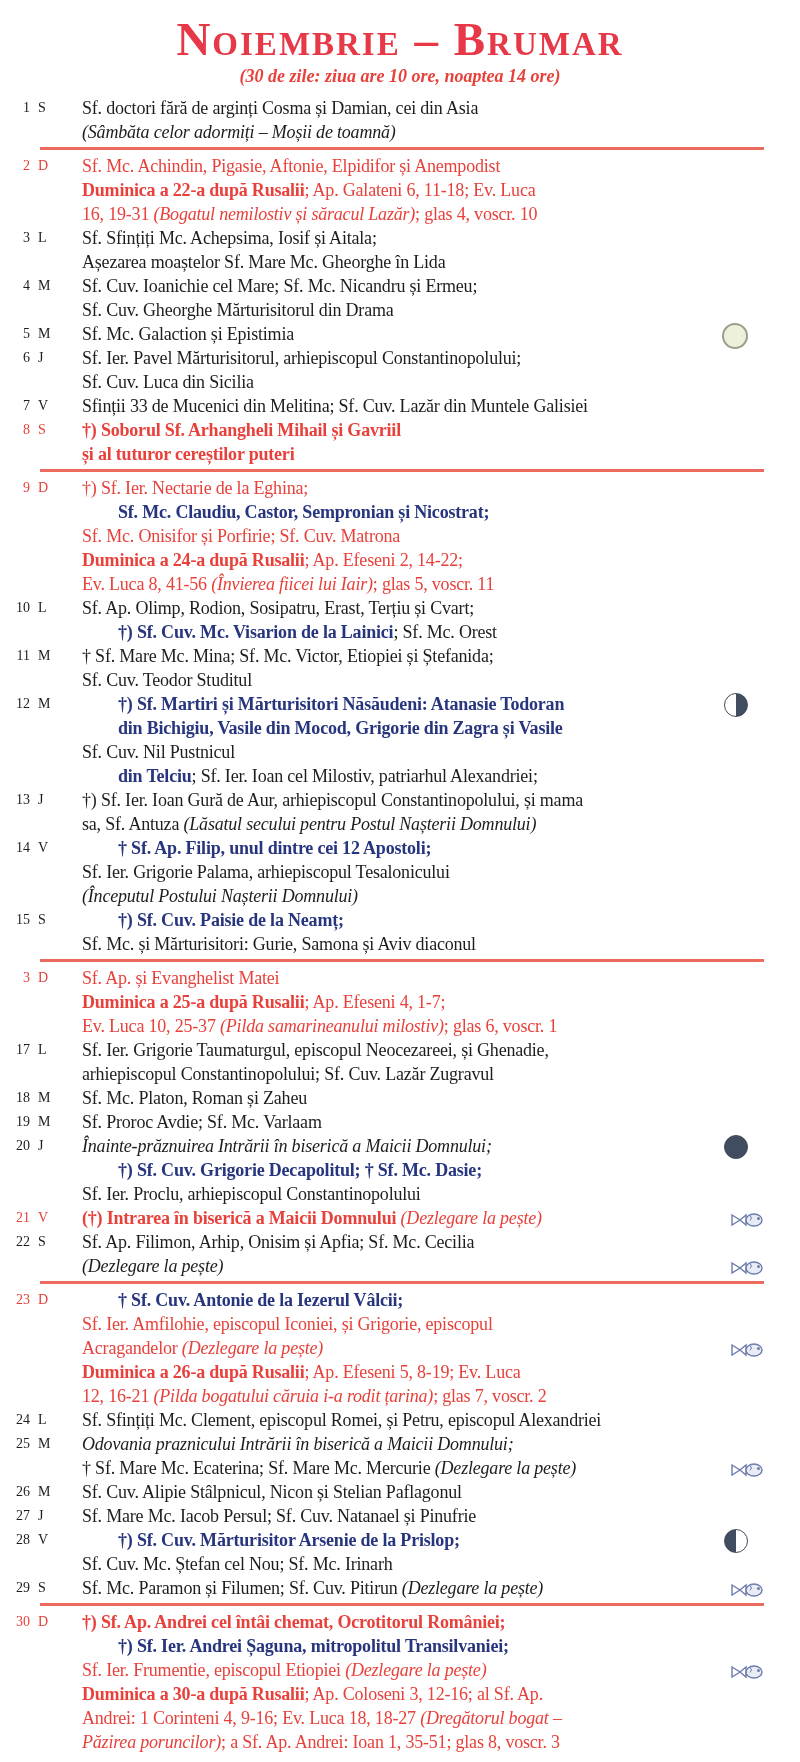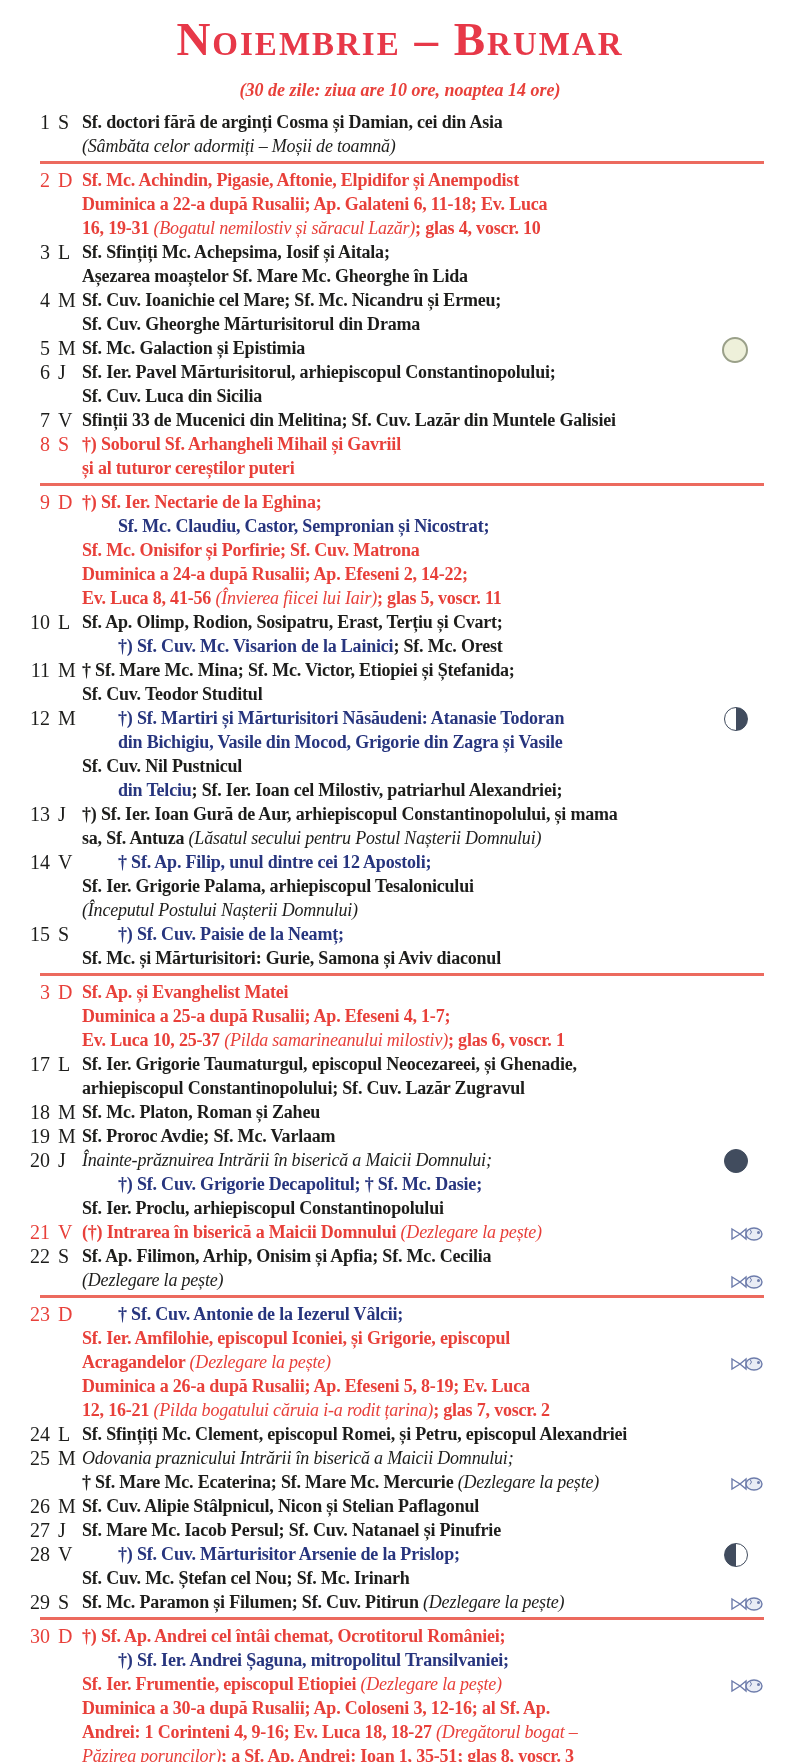--- a/index.html
+++ b/index.html
@@ -6,30 +6,30 @@
     --red:#e8403a; --title_red:#e73848; --blue:#27357e; --black:#1d1d1b;
     --separator:#ec6a5e; --fish:#6d7cab; --moon_dark:#414c5e; --moon_full_bg:#eef0da; --moon_full_border:#9aa089;
   }
   html,body{margin:0;padding:0;}
   body{width:800px;height:1762px;background:#ffffff;overflow:hidden;
        font-family:"Liberation Serif", serif;color:var(--black);}
   .page{width:800px;height:1739px;position:relative;}
   .header{text-align:center;padding-top:14px;}
   .title{font-variant:small-caps;font-weight:700;font-size:47px;line-height:50px;
          color:var(--title_red);letter-spacing:2px;}
-  .subtitle{font-style:italic;font-weight:700;font-size:18px;color:var(--red);margin-top:16px;}
+  .subtitle{font-style:italic;font-weight:700;font-size:18px;color:var(--red);margin-top:2px;}
   .list{margin-top:9px;}
   .row{display:flex;align-items:flex-start;}
-  .label{flex:0 0 82px;box-sizing:border-box;padding-left:20px;font-size:20px;line-height:24px;}
+  .label{flex:0 0 82px;box-sizing:border-box;font-size:14px;line-height:24px;}
   .num{display:inline-block;width:30px;text-align:right;}
   .letter{margin-left:8px;}
   .content{flex:1;min-width:0;}
   .line{position:relative;white-space:nowrap;font-size:18px;line-height:24px;height:24px;}
   .seg{letter-spacing:-0.2px;}
-  .s-n{font-weight:700;}
+  .s-n{font-weight:400;}
   .s-b{font-weight:700;}
   .s-i{font-style:italic;}
   .c-k{color:var(--black);}
   .c-r{color:var(--red);}
   .c-u{color:var(--blue);margin-left:36px;}
   .sep{border-top:3px solid var(--separator);margin:3px 36px 4px 40px;height:0;}
   .icon{position:absolute;display:inline-block;}
   .icon-fish{right:34px;top:4px;width:36px;height:16px;}
   .icon-moon{right:52px;top:1px;width:22px;height:22px;border-radius:50%;}
   .moon-full{background:var(--moon_full_bg);border:2px solid var(--moon_full_border);}

